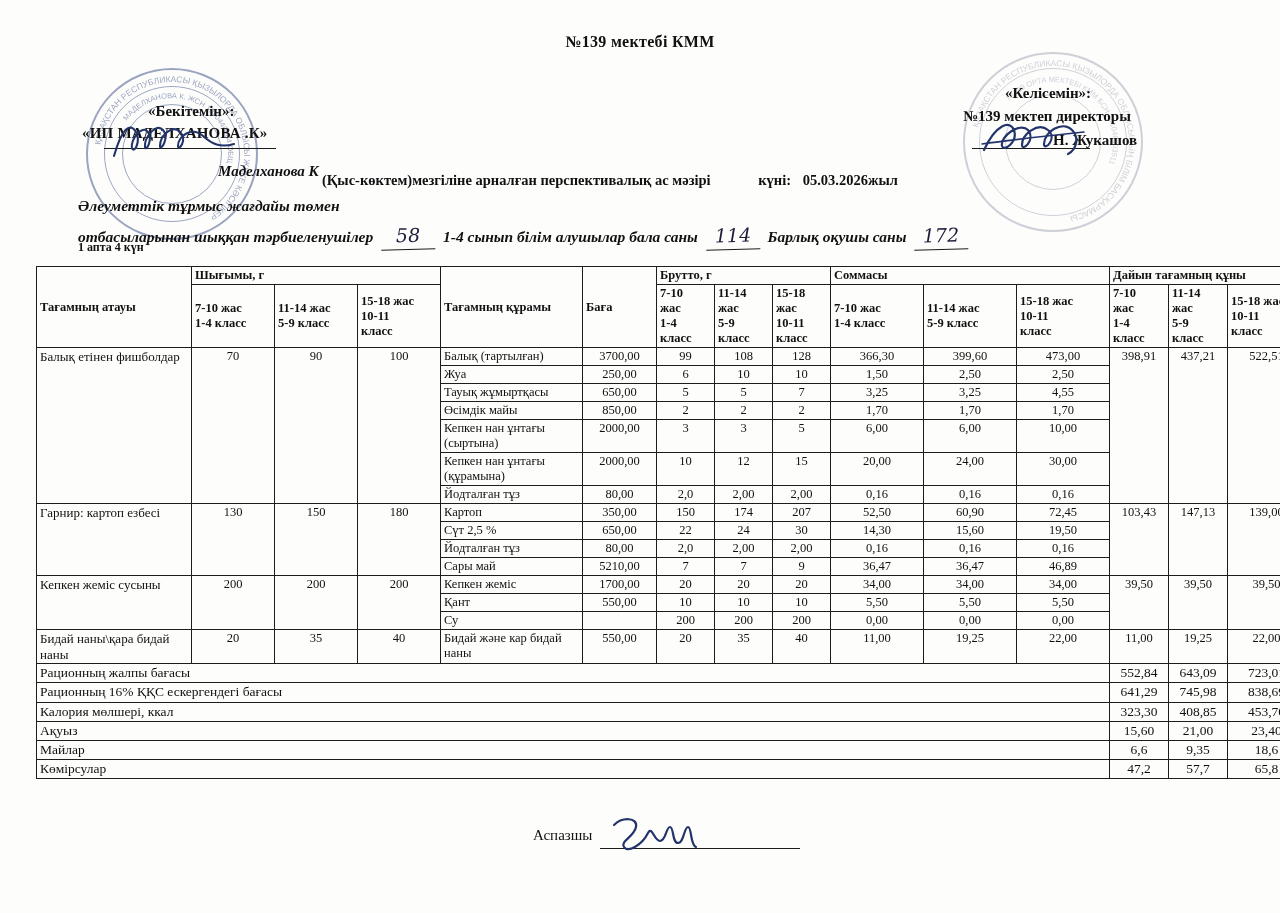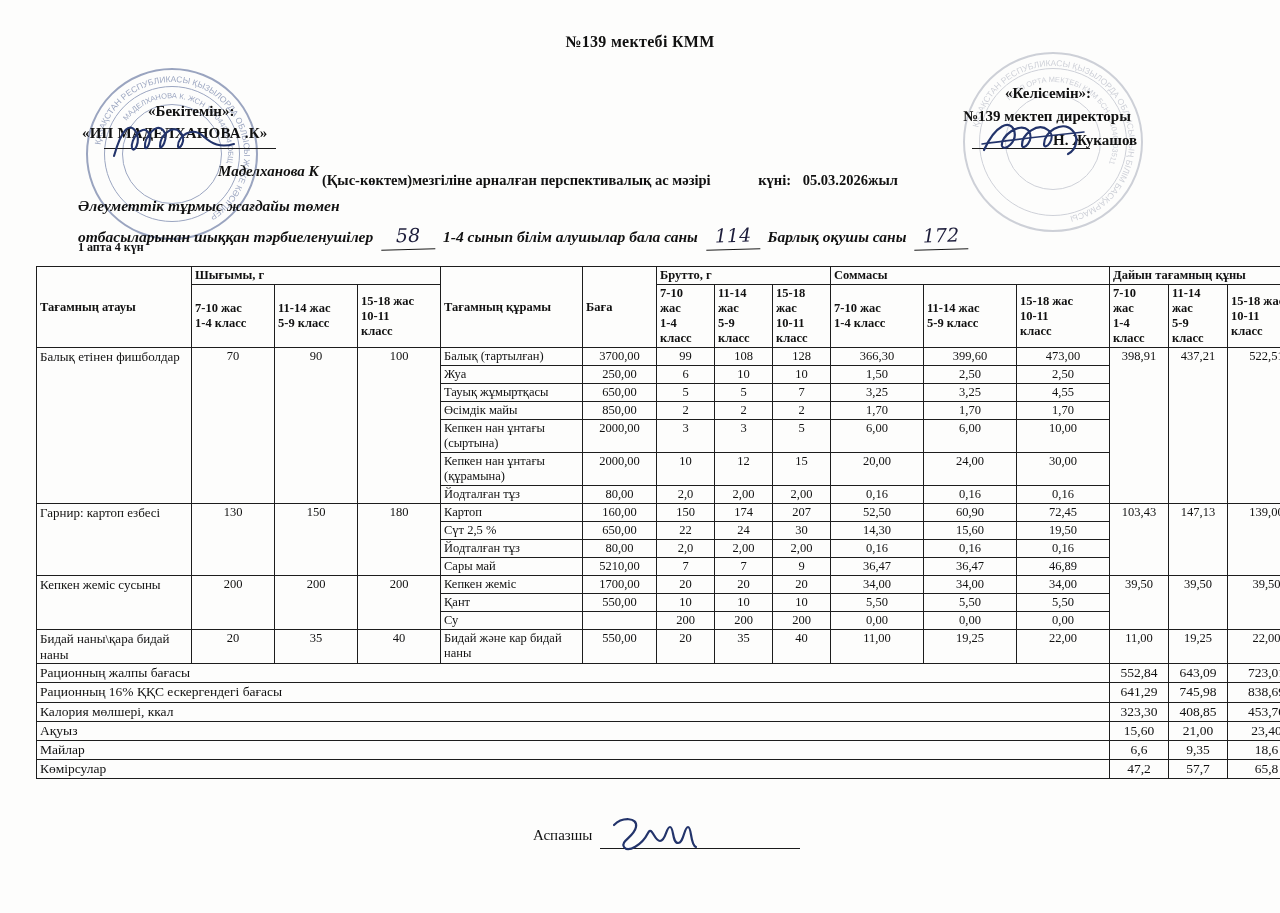--- a/index.html
+++ b/index.html
@@ -472,21 +472,21 @@
           <td class="num">0,16</td>
           <td class="num">0,16</td>
           <td class="num">0,16</td>
         </tr>
         <tr>
           <td class="dishname" rowspan="4">Гарнир: картоп езбесі</td>
           <td class="num" rowspan="4">130</td>
           <td class="num" rowspan="4">150</td>
           <td class="num" rowspan="4">180</td>
           <td class="ingname">Картоп</td>
-          <td class="price">160,00</td>
+          <td class="price">350,00</td>
           <td class="num">150</td>
           <td class="num">174</td>
           <td class="num">207</td>
           <td class="num">52,50</td>
           <td class="num">60,90</td>
           <td class="num">72,45</td>
           <td class="readyval" rowspan="4">103,43</td>
           <td class="readyval" rowspan="4">147,13</td>
           <td class="readyval" rowspan="4">139,00</td>
         </tr>

